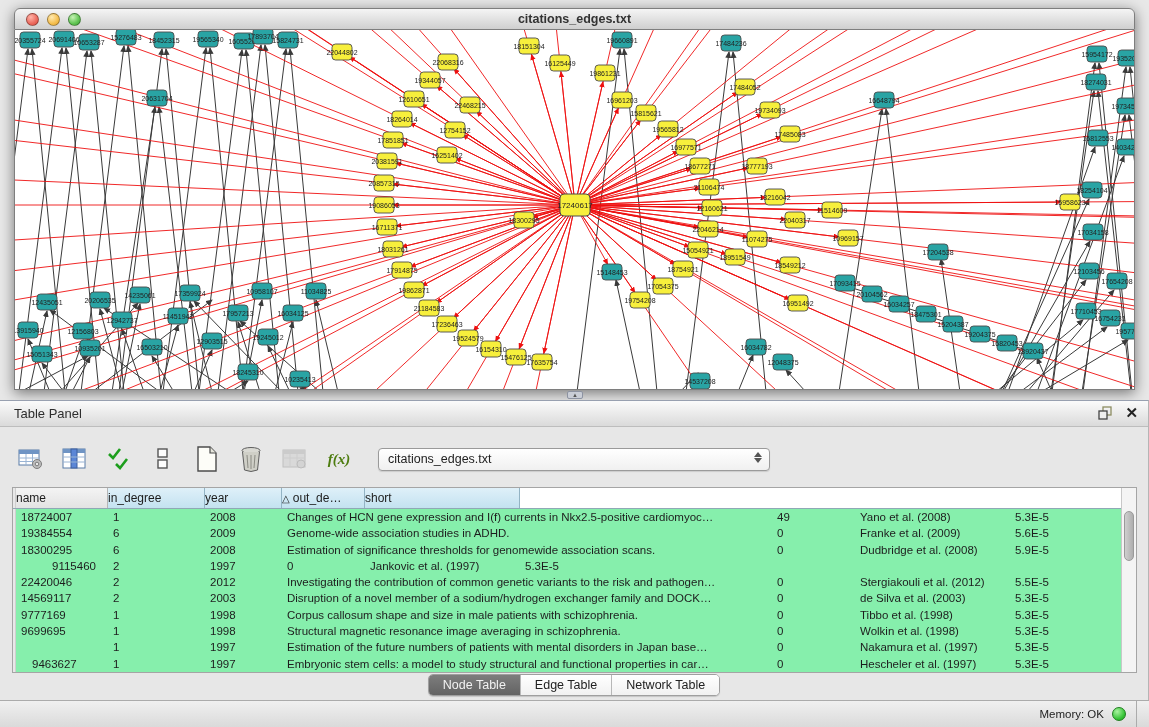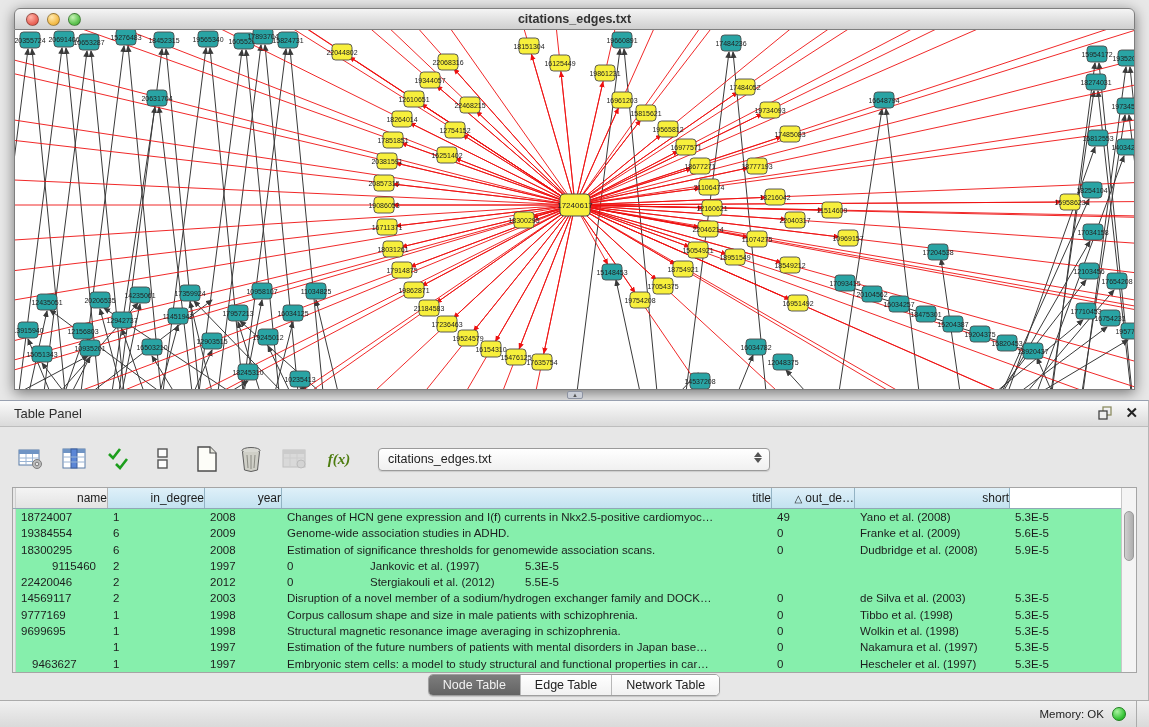--- a/index.html
+++ b/index.html
@@ -45,21 +45,21 @@
                 font-size:12.5px; padding-left:9px; position:relative; box-shadow:0 1px 1px rgba(0,0,0,.12); }
   .stepper { position:absolute; right:7px; top:3px; display:flex; flex-direction:column; gap:1px; }
   .stepper i { width:0; height:0; border-left:4px solid transparent; border-right:4px solid transparent; display:block; }
   .stepper .up { border-bottom:5px solid #555; }
   .stepper .dn { border-top:5px solid #555; }
 
   .tablewrap { position:absolute; left:12px; top:86px; width:1125px; height:186px;
                background:#fff; border:1px solid #a5a5a5; }
   .thead { display:flex; height:21px; border-bottom:1px solid #8fa8b5; background:#fff; }
   .th { background:linear-gradient(#dff0f9,#c3e2f0); border-right:1px solid #93b3c4;
-        font-size:12px; text-align:right; line-height:20px; color:#1c1c1c;
+        font-size:12px; text-align:left; line-height:20px; color:#1c1c1c;
         white-space:nowrap; overflow:hidden; }
   .th.plain { background:linear-gradient(#f4f4f4,#e3e3e3); border-right:1px solid #b5b5b5; }
   .th .sort { font-size:10px; margin-right:3px; }
   .gutter { width:3px; background:#e8e8e8; border-right:1px solid #cfcfcf; }
   .tbody { position:relative; height:163px; overflow:hidden; }
   .tr { display:flex; height:16.3px; background:#86efac; }
   .td { font-size:11.5px; line-height:16.3px; padding-left:5px; white-space:nowrap; overflow:hidden; color:#1d1d1d; }
   .vscroll { position:absolute; right:0; top:0; width:15px; height:184px;
              background:#f4f4f4; border-left:1px solid #c8c8c8; }
   .vthumb { position:absolute; left:2px; top:23px; width:10px; height:50px;
@@ -838,21 +838,20 @@
           </span>
       </div>
     </div>
 
     <div class="tablewrap">
       <div class="thead">
           <div class="gutter"></div>
           <div class="th plain" style="width: 92px;"><span>name</span></div>
           <div class="th" style="width: 97px;"><span>in_degree</span></div>
           <div class="th" style="width: 77px;"><span>year</span></div>
-          <div class="th" style="width: 490px;"><span>title</span></div>
           <div class="th" style="width: 83px;"><span class="sort">△</span><span>out_de…</span></div>
           <div class="th" style="width: 155px;"><span>short</span></div>
           <div class="th" style="width: 82px; margin-top: 26px;"><span>pagerank</span></div>
         </div>
       <div class="tbody">
           <div class="tr">
             <div class="gutter"></div>
             <div class="td" style="width: 92px;">18724007</div>
             <div class="td" style="width: 97px;">1</div>
             <div class="td" style="width: 77px;">2008</div>
@@ -888,20 +887,21 @@
             <div class="td" style="width: 77px;">1997</div>
             <div class="td" style="width: 83px;">0</div>
             <div class="td" style="width: 155px;">Jankovic et al. (1997)</div>
             <div class="td" style="width: 82px;">5.3E-5</div>
           </div>
           <div class="tr">
             <div class="gutter"></div>
             <div class="td" style="width: 92px;">22420046</div>
             <div class="td" style="width: 97px;">2</div>
             <div class="td" style="width: 77px;">2012</div>
+            <div class="td" style="width: 490px;">Investigating the contribution of common genetic variants to the risk and pathogen…</div>
             <div class="td" style="width: 83px;">0</div>
             <div class="td" style="width: 155px;">Stergiakouli et al. (2012)</div>
             <div class="td" style="width: 82px;">5.5E-5</div>
           </div>
           <div class="tr">
             <div class="gutter"></div>
             <div class="td" style="width: 92px;">14569117</div>
             <div class="td" style="width: 97px;">2</div>
             <div class="td" style="width: 77px;">2003</div>
             <div class="td" style="width: 490px;">Disruption of a novel member of a sodium/hydrogen exchanger family and DOCK…</div>

